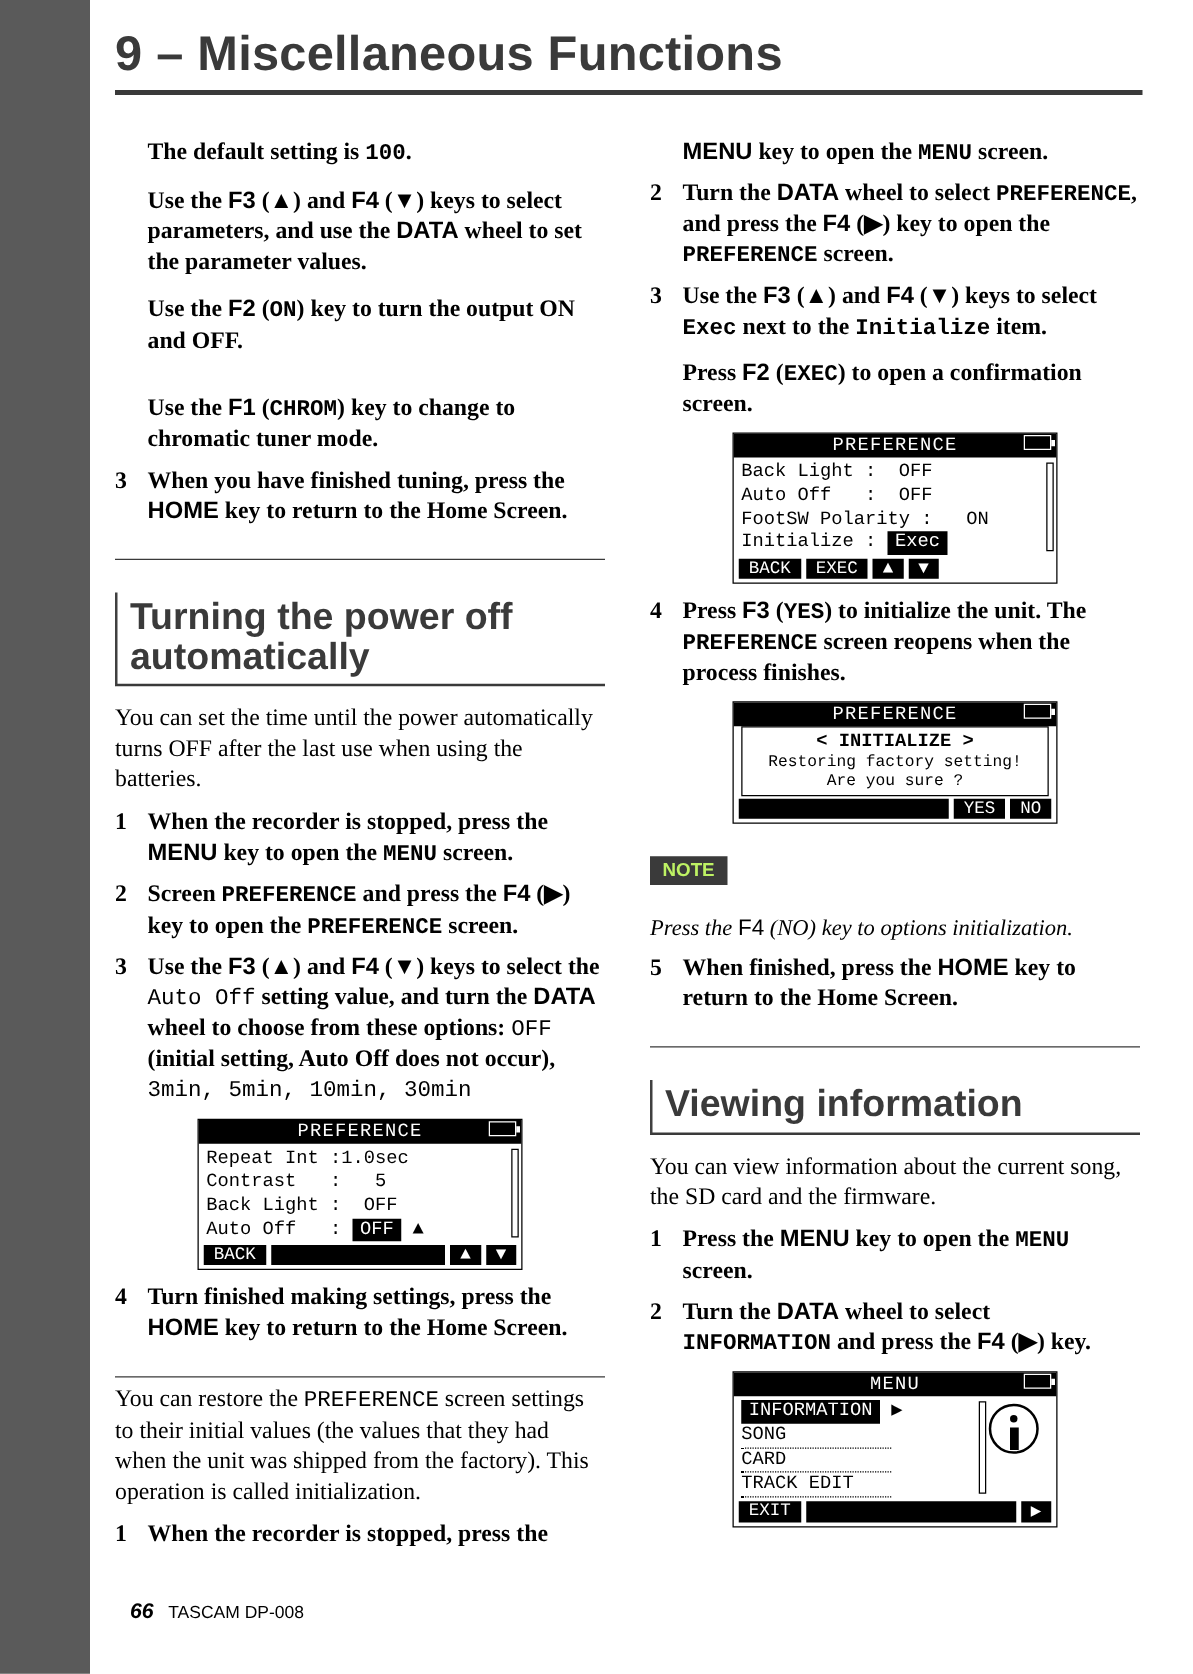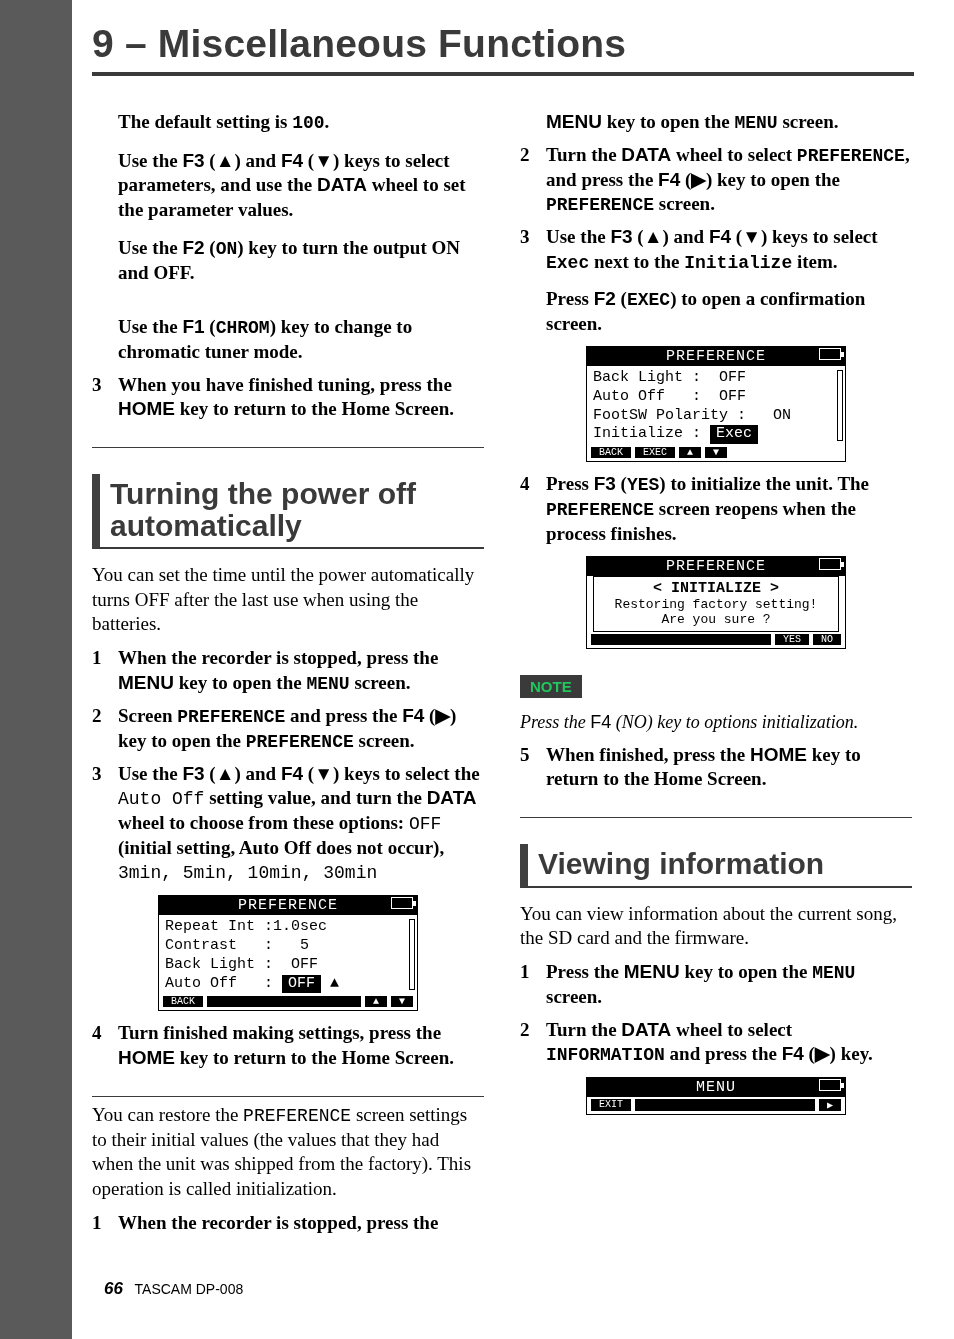--- a/index.html
+++ b/index.html
@@ -38,21 +38,21 @@
     display: flex;
     gap: 36px;
   }
   .col { width: 392px; }
   .section-title {
     font-family: Arial, Helvetica, sans-serif;
     font-weight: 700;
     font-size: 30px;
     line-height: 1.05;
     color: #3a3a3a;
-    border-left: 8px solid #404040;
+    border-left: 2px solid #404040;
     border-bottom: 2px solid #3a3a3a;
     padding: 4px 0 6px 10px;
     margin: 26px 0 14px 0;
   }
   .divider {
     border: 0;
     border-top: 1px solid #3a3a3a;
     margin: 26px 0 0 0;
   }
   p.plain {
@@ -109,21 +109,21 @@
   .lcd .row { white-space: pre; }
   .lcd .ft {
     display: flex;
     gap: 4px;
     padding: 2px 4px 3px 4px;
   }
   .lcd .ft span, .lcd .ft-gap {
     background: #000;
     color: #fff;
     padding: 0 8px;
-    font-size: 10px;
+    font-size: 14px;
     display: inline-block;
   }
   .lcd .ft-gap { flex: 1; background: transparent; }
   .lcd .scroll {
     position: absolute;
     right: 2px; top: 4px;
     width: 6px; height: calc(100% - 8px);
     border: 1px solid #000;
   }
   .lcd .selbox {
@@ -149,26 +149,26 @@
   .lcd.lcd-init .box {
     margin: 0 6px;
     border: 1px solid #000;
     padding: 3px 4px;
     text-align: center;
     line-height: 1.15;
   }
   .note-badge {
     display: inline-block;
     background: #3a3a3a;
-    color: #22c55e;
+    color: #bef264;
     font-family: Arial, Helvetica, sans-serif;
     font-weight: 700;
     font-size: 15px;
     padding: 3px 10px;
-    margin: 16px 0 14px 0;
+    margin: 16px 0 24px 0;
   }
   .note-body {
     font-style: italic;
     font-size: 18px;
     margin-bottom: 10px;
   }
   .footer {
     position: absolute;
     left: 104px;
     bottom: 40px;
@@ -366,20 +366,31 @@
 
       <div class="step">
         <div class="num">2</div>
         <div class="body b">
           <span>Turn the </span><span class="sans">DATA</span><span> wheel to select </span><span class="mono">INFORMATION</span><span> and press the </span><span class="sans">F4</span><span> (▶) key.</span>
         </div>
       </div>
 
       <div class="lcd lcd-menu">
         <div class="title"><span>MENU</span><span class="bat"></span></div>
+        <div class="rows" style="padding-right:60px">
+          <div class="scroll" style="right:56px"></div>
+          <div class="icon">
+              <div class="dot"></div>
+              <div class="stem"></div>
+            </div>
+          <div class="row"><span class="selbox">INFORMATION</span> ▶</div>
+          <div class="row"><span class="dotted">SONG</span></div>
+          <div class="row"><span class="dotted">CARD</span></div>
+          <div class="row"><span class="dotted">TRACK EDIT</span></div>
+        </div>
         <div class="ft">
           <span>EXIT</span>
             <span class="ft-gap"></span>
             <span>▶</span>
         </div>
       </div>
 
     </div>
   </div>
 </div>

